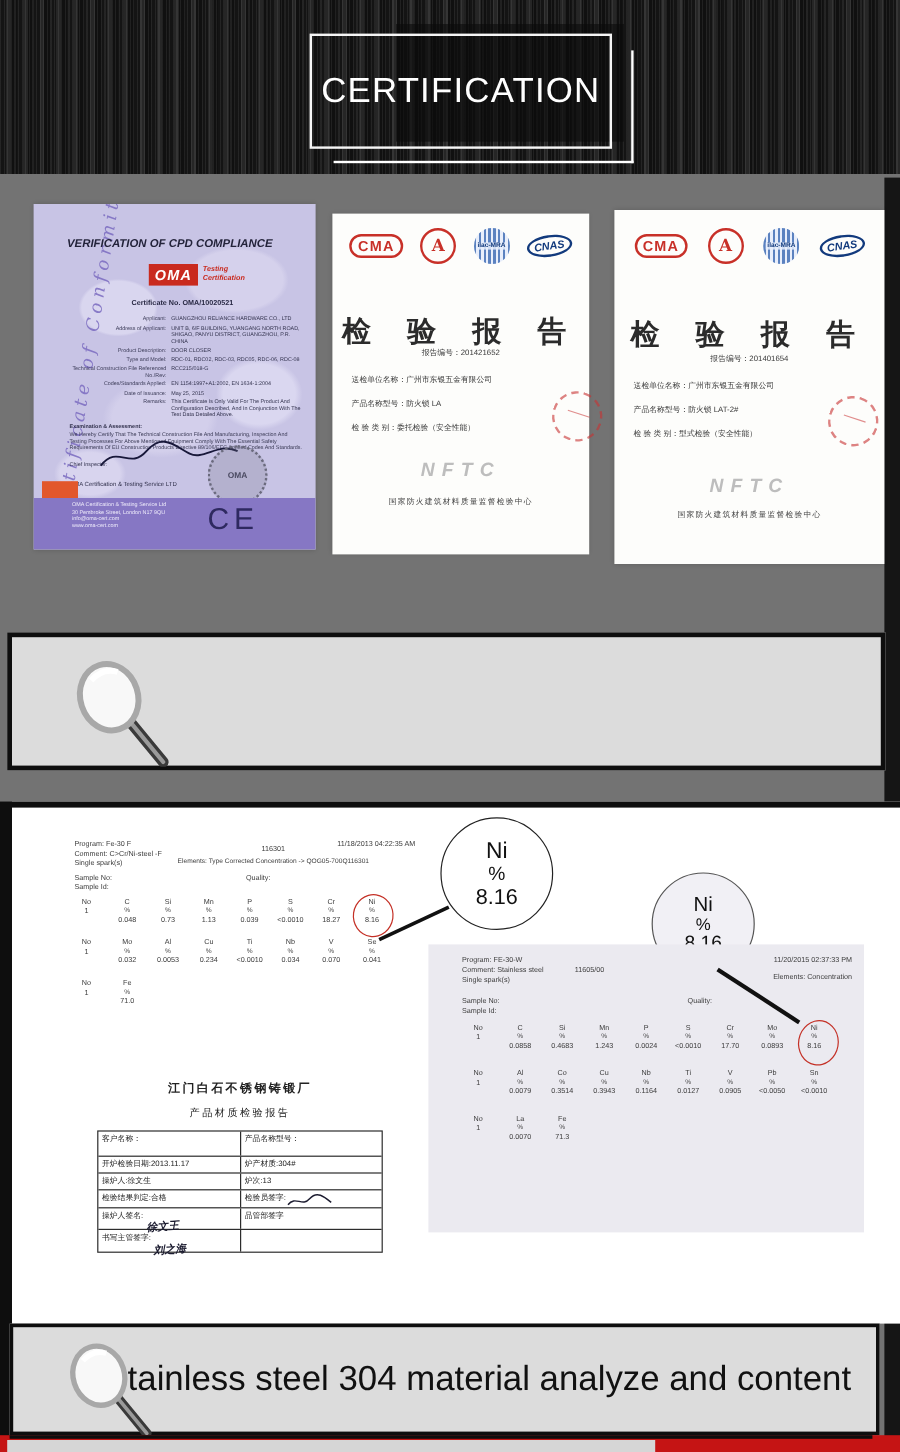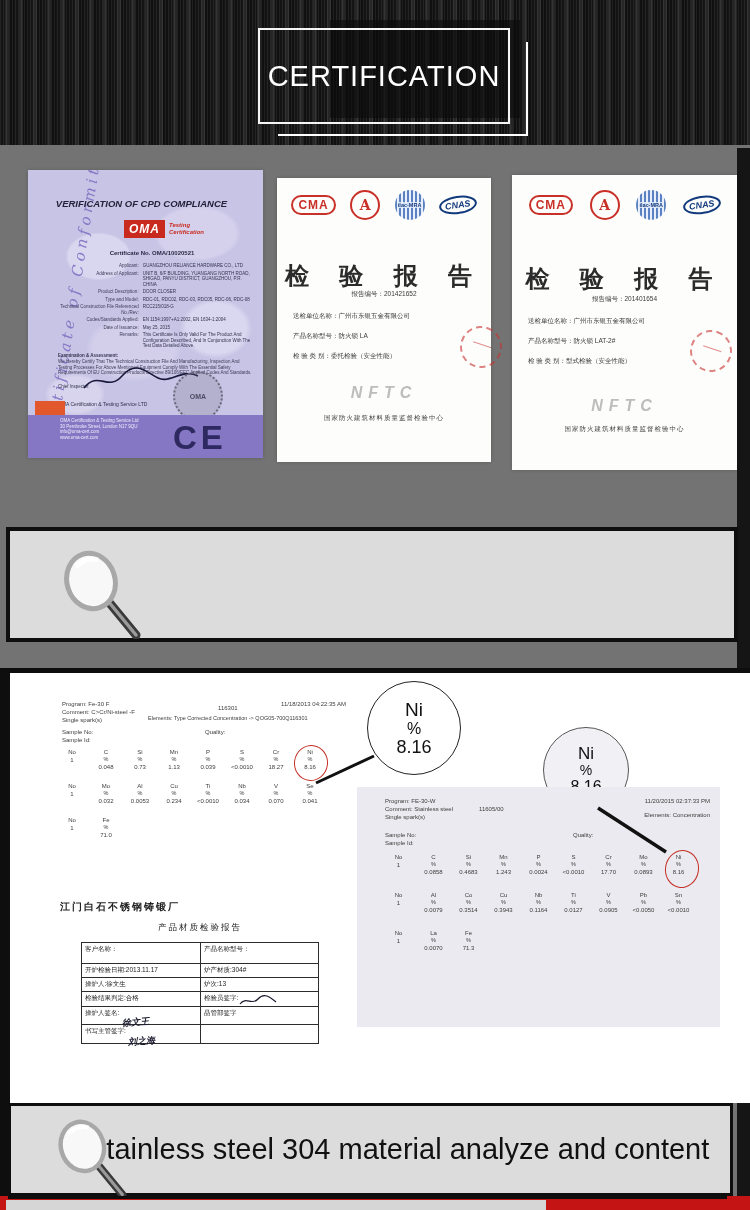--- a/index.html
+++ b/index.html
@@ -50,21 +50,21 @@
   .cpd-fvalue{width:58%;font-size:4.5px;color:#33334e;line-height:5.5px;}
   .cpd-assess-h{position:absolute;left:30px;top:183px;font-size:4.5px;font-weight:bold;color:#33334e;}
   .cpd-assess{position:absolute;left:30px;top:189px;width:196px;font-size:4.5px;line-height:5.5px;color:#3a3a55;}
   .cpd-chief{position:absolute;left:30px;top:214px;font-size:4.5px;color:#33334e;}
   .cpd-org{position:absolute;left:30px;top:231px;font-size:5px;color:#2f2f4a;}
   .cpd-seal{position:absolute;left:145px;top:201px;width:46px;height:46px;border-radius:50%;
     border:2px dotted #6a6a7d;background:rgba(120,120,140,.25);display:flex;align-items:center;justify-content:center;
     font-size:7px;font-weight:bold;color:#4c4c63;}
   .cpd-band{position:absolute;left:0;top:245px;width:235px;height:43px;background:#8677c4;}
   .cpd-addr{position:absolute;left:32px;top:3px;font-size:4.5px;line-height:5.5px;color:#efecfb;}
-  .cpd-ce{position:absolute;left:145px;top:4px;font-size:33px;font-weight:bold;color:#2e2960;letter-spacing:4px;}
+  .cpd-ce{position:absolute;left:145px;top:4px;font-size:25px;font-weight:normal;color:#2e2960;letter-spacing:4px;}
   .cpd-orange{position:absolute;left:7px;top:231px;width:30px;height:24px;background:#e2572b;}
 
   .cert-rep{background:#fdfdfb;}
   .rep1{left:277px;top:178px;width:214px;height:284px;}
   .rep2{left:512px;top:175px;width:225px;height:295px;}
   .logo-row{position:absolute;left:0;width:100%;display:flex;justify-content:space-evenly;align-items:center;}
   .logo-cma{border:2px solid #c83028;border-radius:10px;padding:1px 5px;color:#c83028;
     font-weight:bold;font-size:12px;letter-spacing:1px;}
   .logo-cal{width:26px;height:26px;border:2.5px solid #c83028;border-radius:50%;display:flex;
     align-items:center;justify-content:center;color:#c83028;font-weight:bold;font-size:14px;font-family:"DejaVu Serif",serif;}
@@ -111,21 +111,21 @@
   .red-ellipse{position:absolute;border:1.5px solid #c43026;border-radius:50%;}
   .callout{position:absolute;border-radius:50%;border:1.6px solid #222;display:flex;flex-direction:column;
     align-items:center;justify-content:center;text-align:center;color:#111;}
   .callout .cl-el{font-size:19px;line-height:20px;}
   .callout .cl-pc{font-size:16px;line-height:17px;}
   .callout .cl-val{font-size:18px;line-height:20px;}
   .c1{left:367px;top:13px;width:92px;height:92px;background:#fff;}
   .c2{left:543px;top:59px;width:84px;height:84px;background:#f1f0f5;border-color:#555;}
   .gray-panel{position:absolute;left:357px;top:119px;width:363px;height:240px;background:#ebeaf0;}
   .cn-form{position:absolute;left:60px;top:232px;width:280px;}
-  .cn-title{font-size:10px;font-weight:bold;color:#222;letter-spacing:2px;}
+  .cn-title{text-align:center;font-size:10px;font-weight:bold;color:#222;letter-spacing:2px;}
   .cn-sub{text-align:center;font-size:8.5px;color:#222;margin-top:8px;letter-spacing:2px;}
   .cn-table{margin:8px auto 0;width:236px;border:1px solid #2c2c2c;}
   .cnrow{display:flex;border-top:1px solid #2c2c2c;}
   .cnrow:first-child{border-top:none;}
   .cncell{width:50%;box-sizing:border-box;padding:2px 3px;font-size:6.5px;color:#222;border-left:1px solid #2c2c2c;}
   .cncell:first-child{border-left:none;}
   .cnrow0 .cncell{height:20px;}
   .cnrow1 .cncell,.cnrow2 .cncell{height:13px;}
   .cnrow3 .cncell{height:14px;}
   .cnrow4 .cncell{height:17px;}

